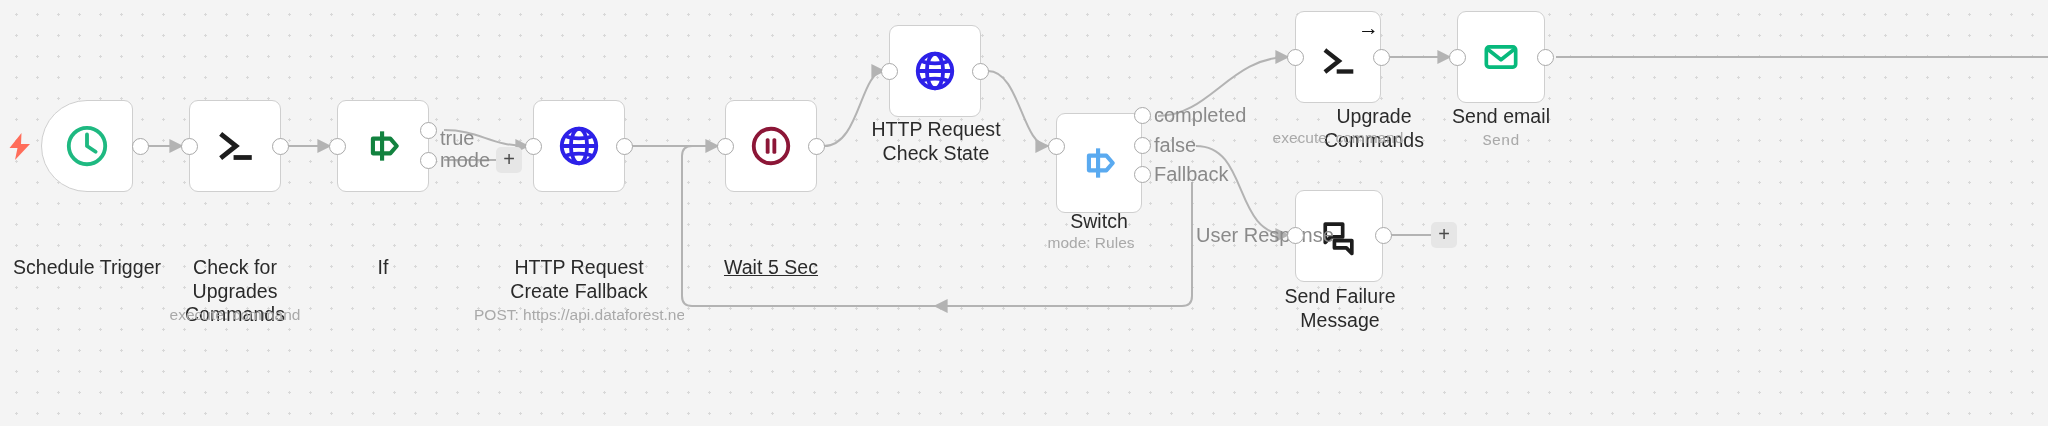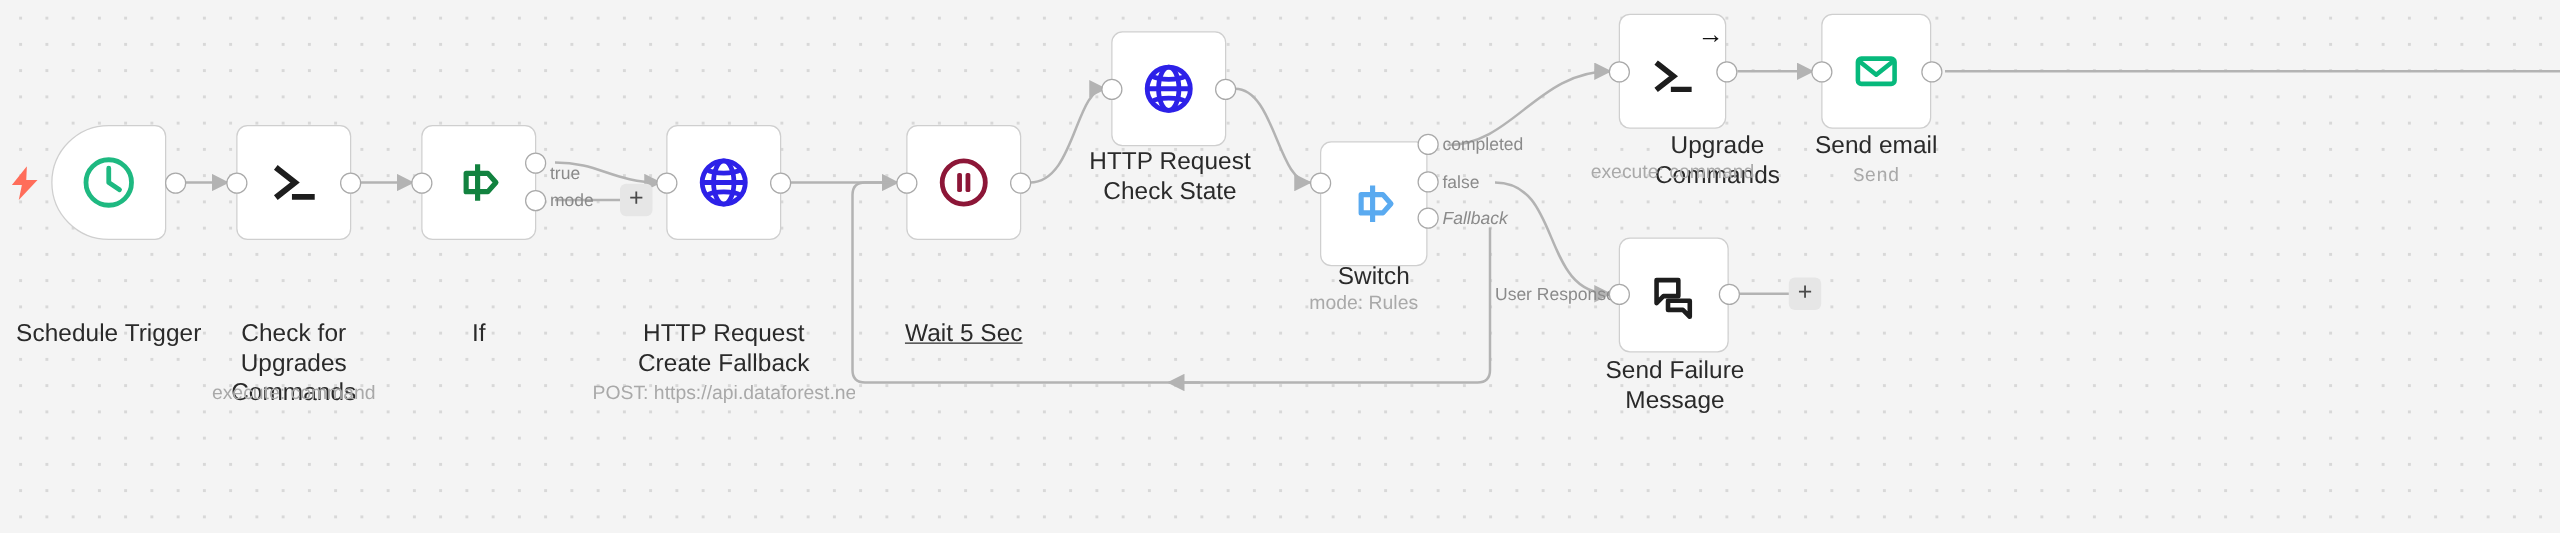--- a/index.html
+++ b/index.html
@@ -75,21 +75,21 @@
     height: 17px;
     border-radius: 50%;
     background: #ffffff;
     border: 1.6px solid #a9a9a9;
     box-sizing: border-box;
     z-index: 5;
   }
   .port-label {
     position: absolute;
     color: #8a8a8a;
-    font-size: 14px;
+    font-size: 20px;
     line-height: 15px;
     white-space: nowrap;
     z-index: 5;
   }
   .plus-btn {
     position: absolute;
     width: 26px;
     height: 26px;
     border-radius: 5px;
     background: #e6e6e6;
@@ -253,21 +253,21 @@
         <path d="M13 16 L32 16 L39 24 L32 32 L13 32 Z" fill="none" stroke="#5aaaf0" stroke-width="4.5" stroke-linejoin="round"></path>
       </svg>
     </span>
   </div>
   <div class="port" style="left:1048px; top:138px;"></div>
   <div class="port" style="left:1134px; top:107px;"></div>
   <div class="port" style="left:1134px; top:137px;"></div>
   <div class="port" style="left:1134px; top:166px;"></div>
   <div class="port-label" style="left:1154px; top:108px;">completed</div>
   <div class="port-label" style="left:1154px; top:138px;">false</div>
-  <div class="port-label" style="left:1154px; top:167px;font-style:italic;">Fallback</div>
+  <div class="port-label" style="left:1154px; top:167px;">Fallback</div>
   <div class="label" style="left:1044px; top:210px; width:110px;">Switch</div>
   <div class="sublabel" style="left:1036px; top:233px; width:110px;">mode: Rules</div>
 
   <div class="node" style="left:1295px; top:11px; width:86px; height:92px;">
     <span class="node-icon" style="margin-top:8px;">
       <svg width="42" height="42" viewBox="0 0 48 48" xmlns="http://www.w3.org/2000/svg">
         <path d="M11 13 L25 24 L11 35" fill="none" stroke="#1d1d1d" stroke-width="5" stroke-linecap="square" stroke-linejoin="miter"></path>
         <path d="M25 36 L39 36" fill="none" stroke="#1d1d1d" stroke-width="5" stroke-linecap="square"></path>
       </svg>
     </span>

